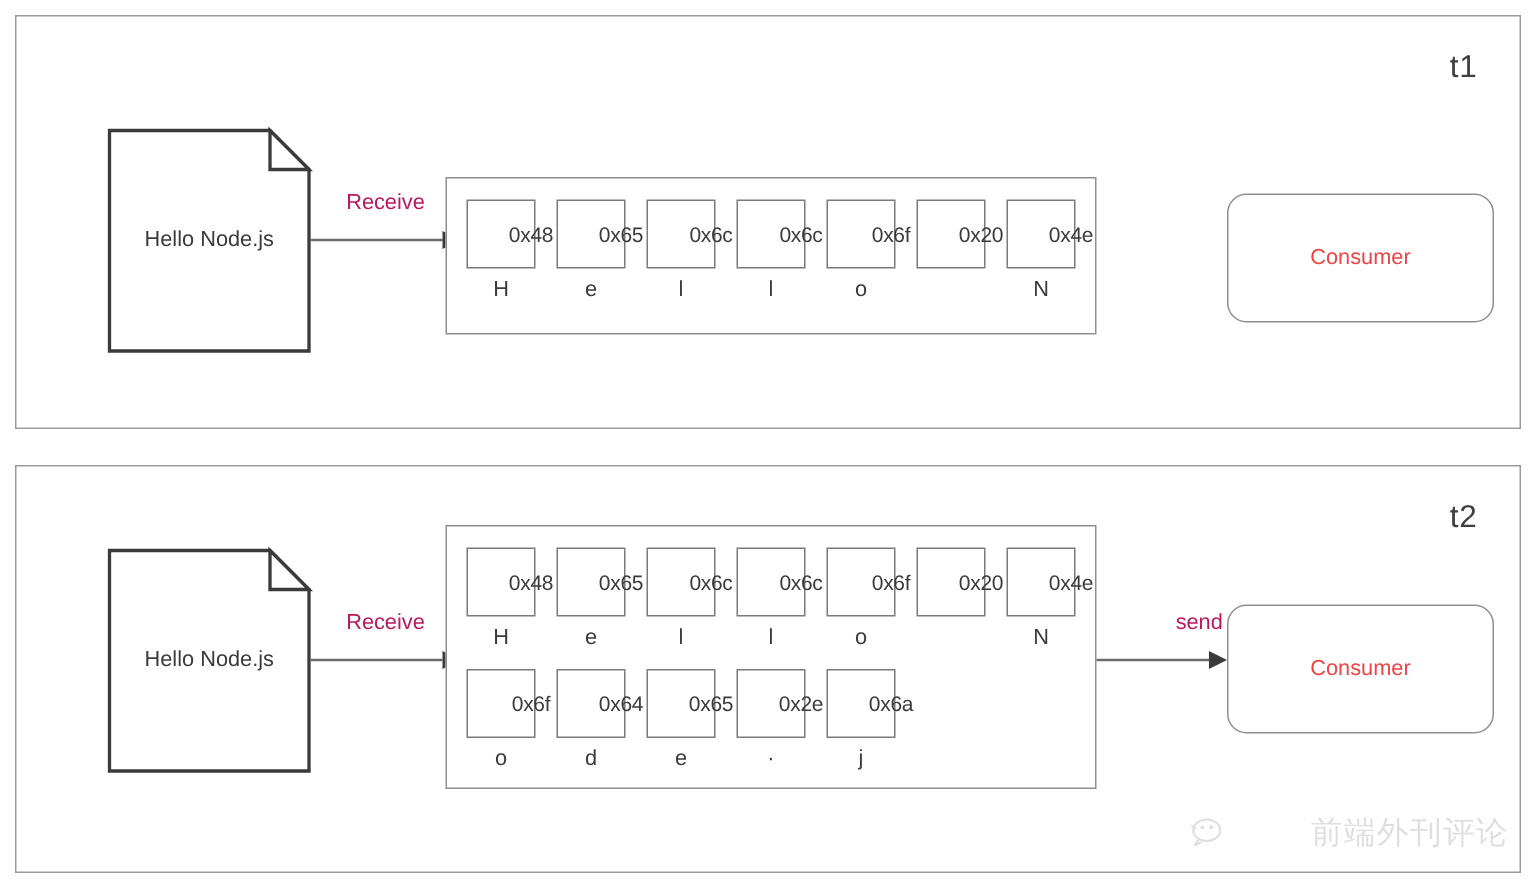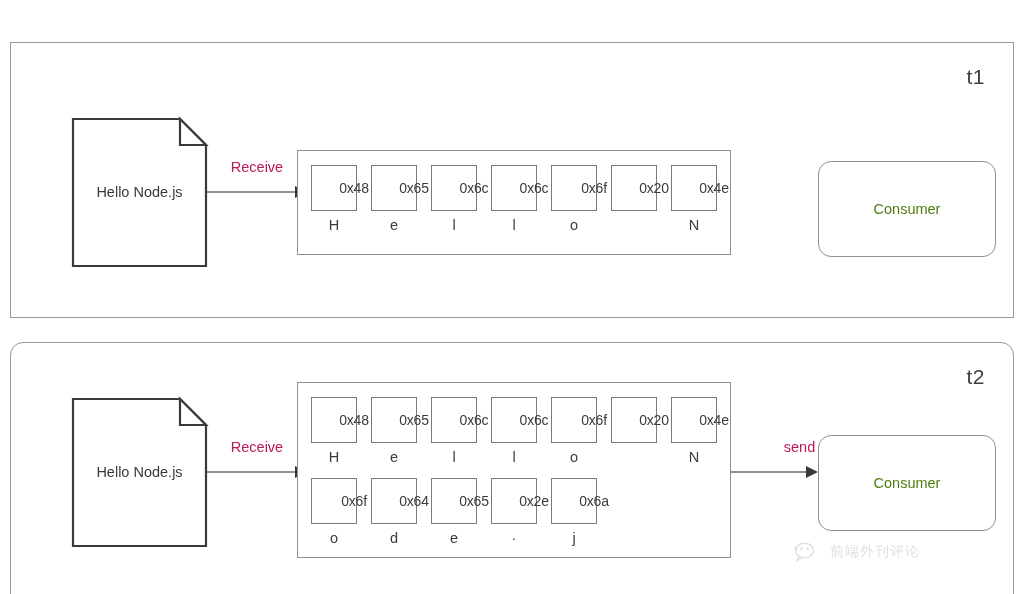--- a/index.html
+++ b/index.html
@@ -22,24 +22,23 @@
     width: 1024px;
     height: 594px;
   }
 
   
   .panel {
     position: absolute;
     border: 1px solid #9a9a9a;
     background: #ffffff;
     box-sizing: border-box;
-    margin-top: 32px;
   }
   #panel-t1 { left: 10px;  top: 10px;  width: 1004px; height: 276px; }
-  #panel-t2 { left: 10px;  top: 310px; width: 1004px; height: 272px; border-radius: 13px; }
+  #panel-t2 { left: 10px;  top: 310px; width: 1004px; height: 272px; }
 
   .panel-label {
     position: absolute;
     right: 28px;
     top: 22px;
     font-size: 21px;
     color: #404040;
     letter-spacing: 0.5px;
   }
 
@@ -112,48 +111,49 @@
     font-size: 14.5px;
     color: #3b3b3b;
     line-height: 14px;
     height: 14px;
   }
 
   
   .consumer {
     position: absolute;
     width: 178px;
-    height: 96px;
+    height: 86px;
     border: 1px solid #8f8f8f;
     border-radius: 13px;
     box-sizing: border-box;
     background: #ffffff;
     display: flex;
     align-items: center;
     justify-content: center;
     font-size: 14.5px;
-    color: #4d7c0f;
+    color: #ef4444;
   }
 
   
   .watermark {
     position: absolute;
     left: 793px;
     top: 541px;
     display: flex;
     align-items: center;
     gap: 7px;
     opacity: 0.42;
   }
   .watermark svg { display: block; }
   .watermark-text {
-    font-size: 14px;
+    font-size: 21px;
     color: #b5b5b5;
     letter-spacing: 1px;
     font-family: "DejaVu Sans", sans-serif;
+    margin-left: 44px;
   }
 </style>
 </head>
 <body>
 
 <div class="stage">
 
   <div class="panel" id="panel-t1">
     <div class="panel-label">t1</div>
 

